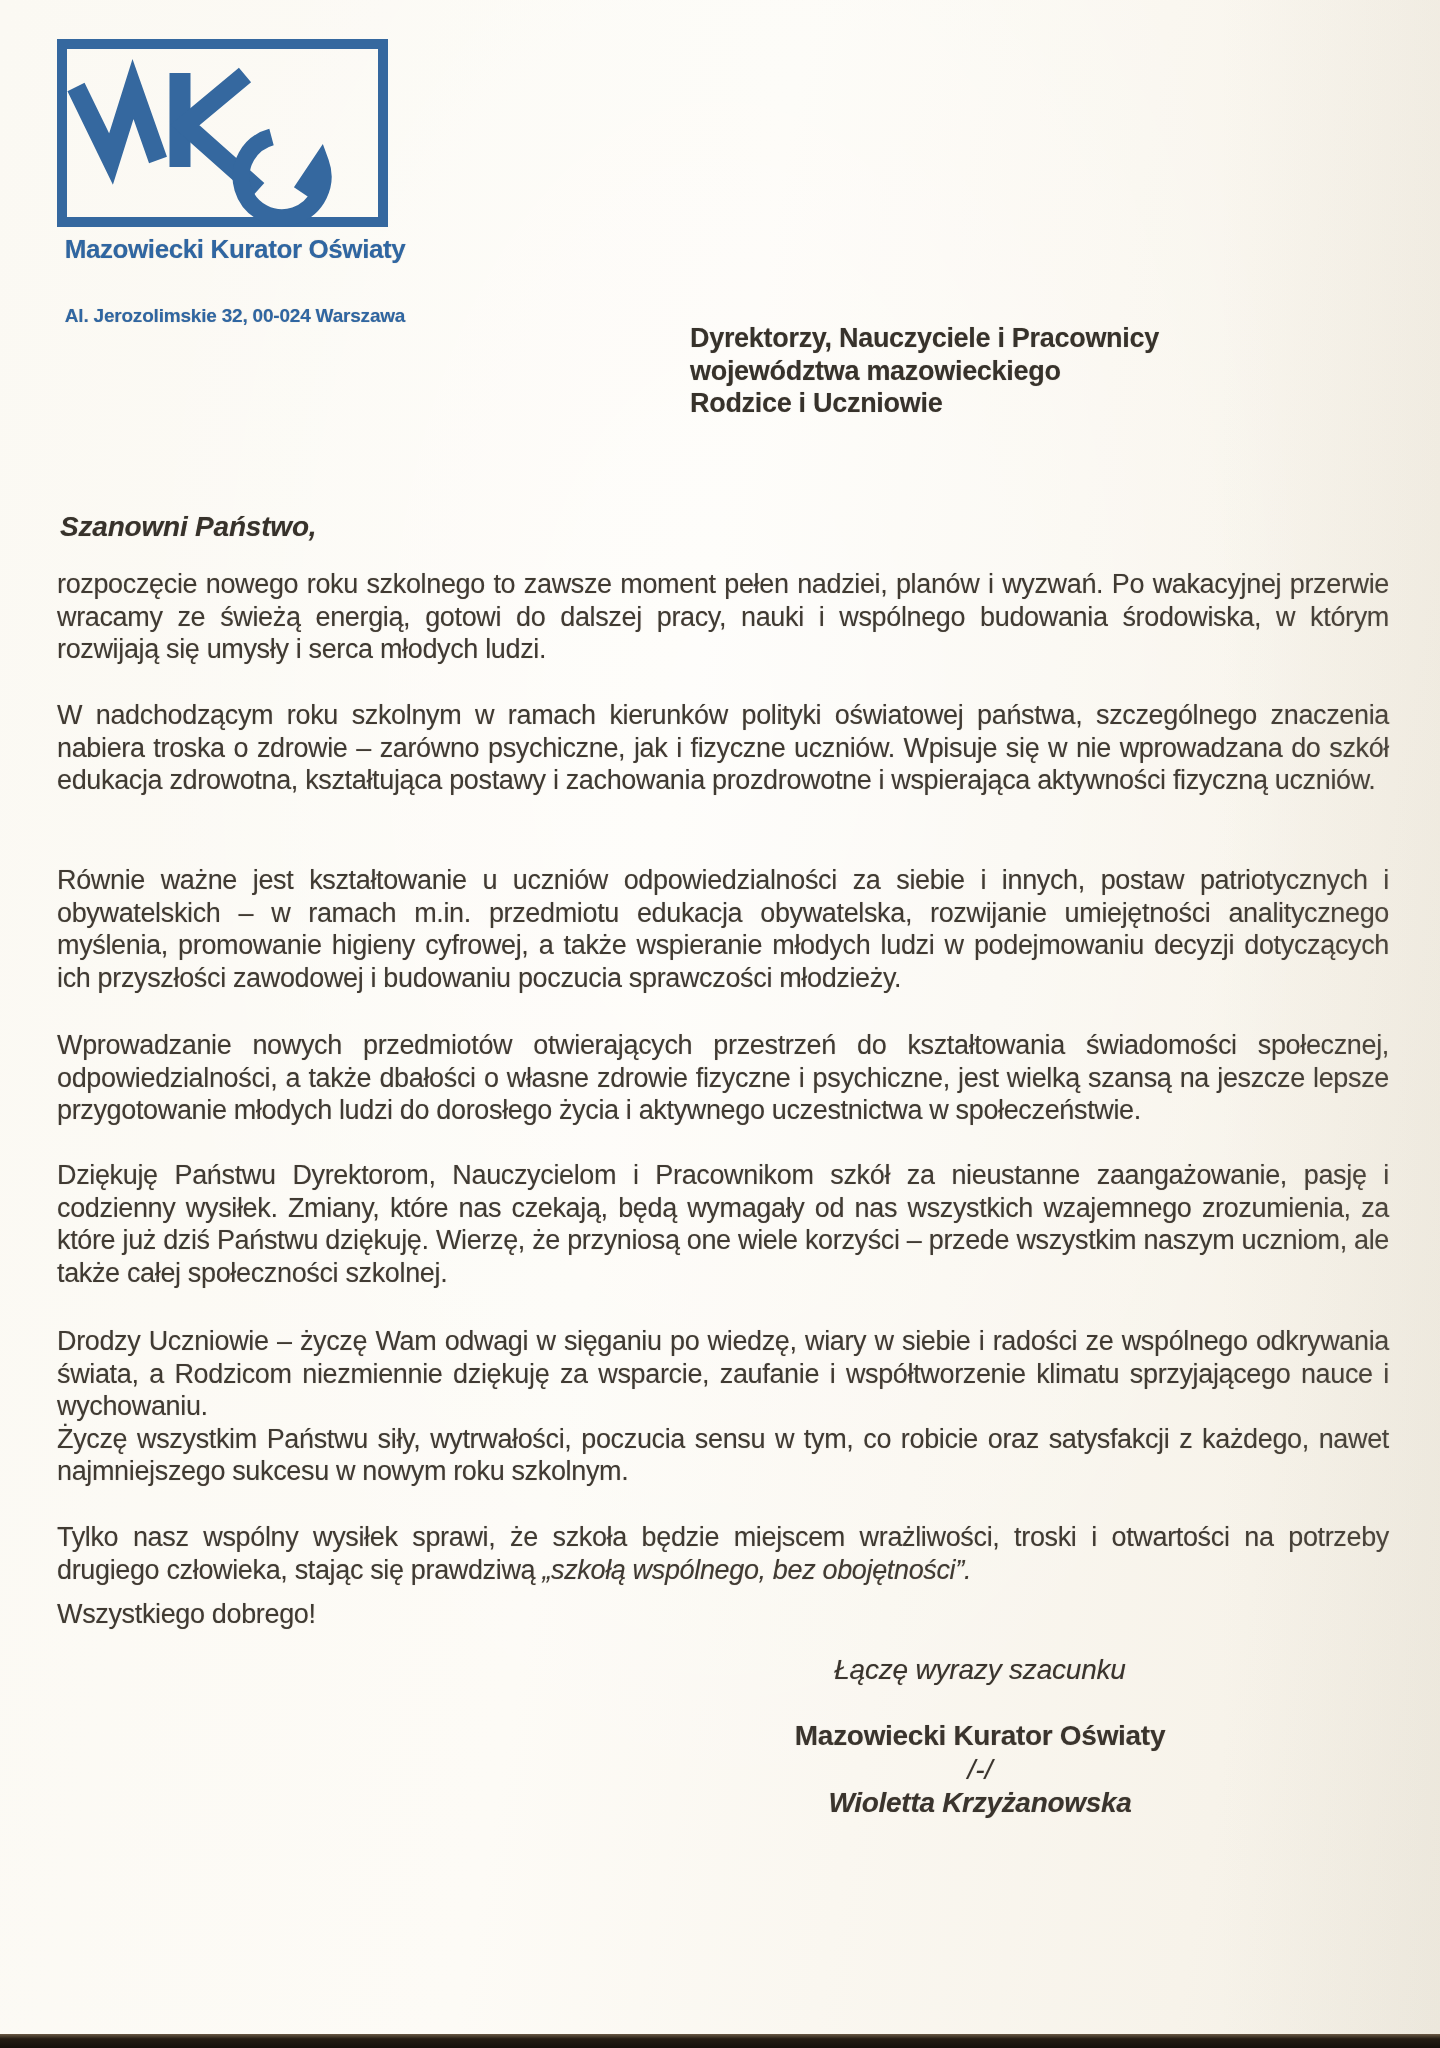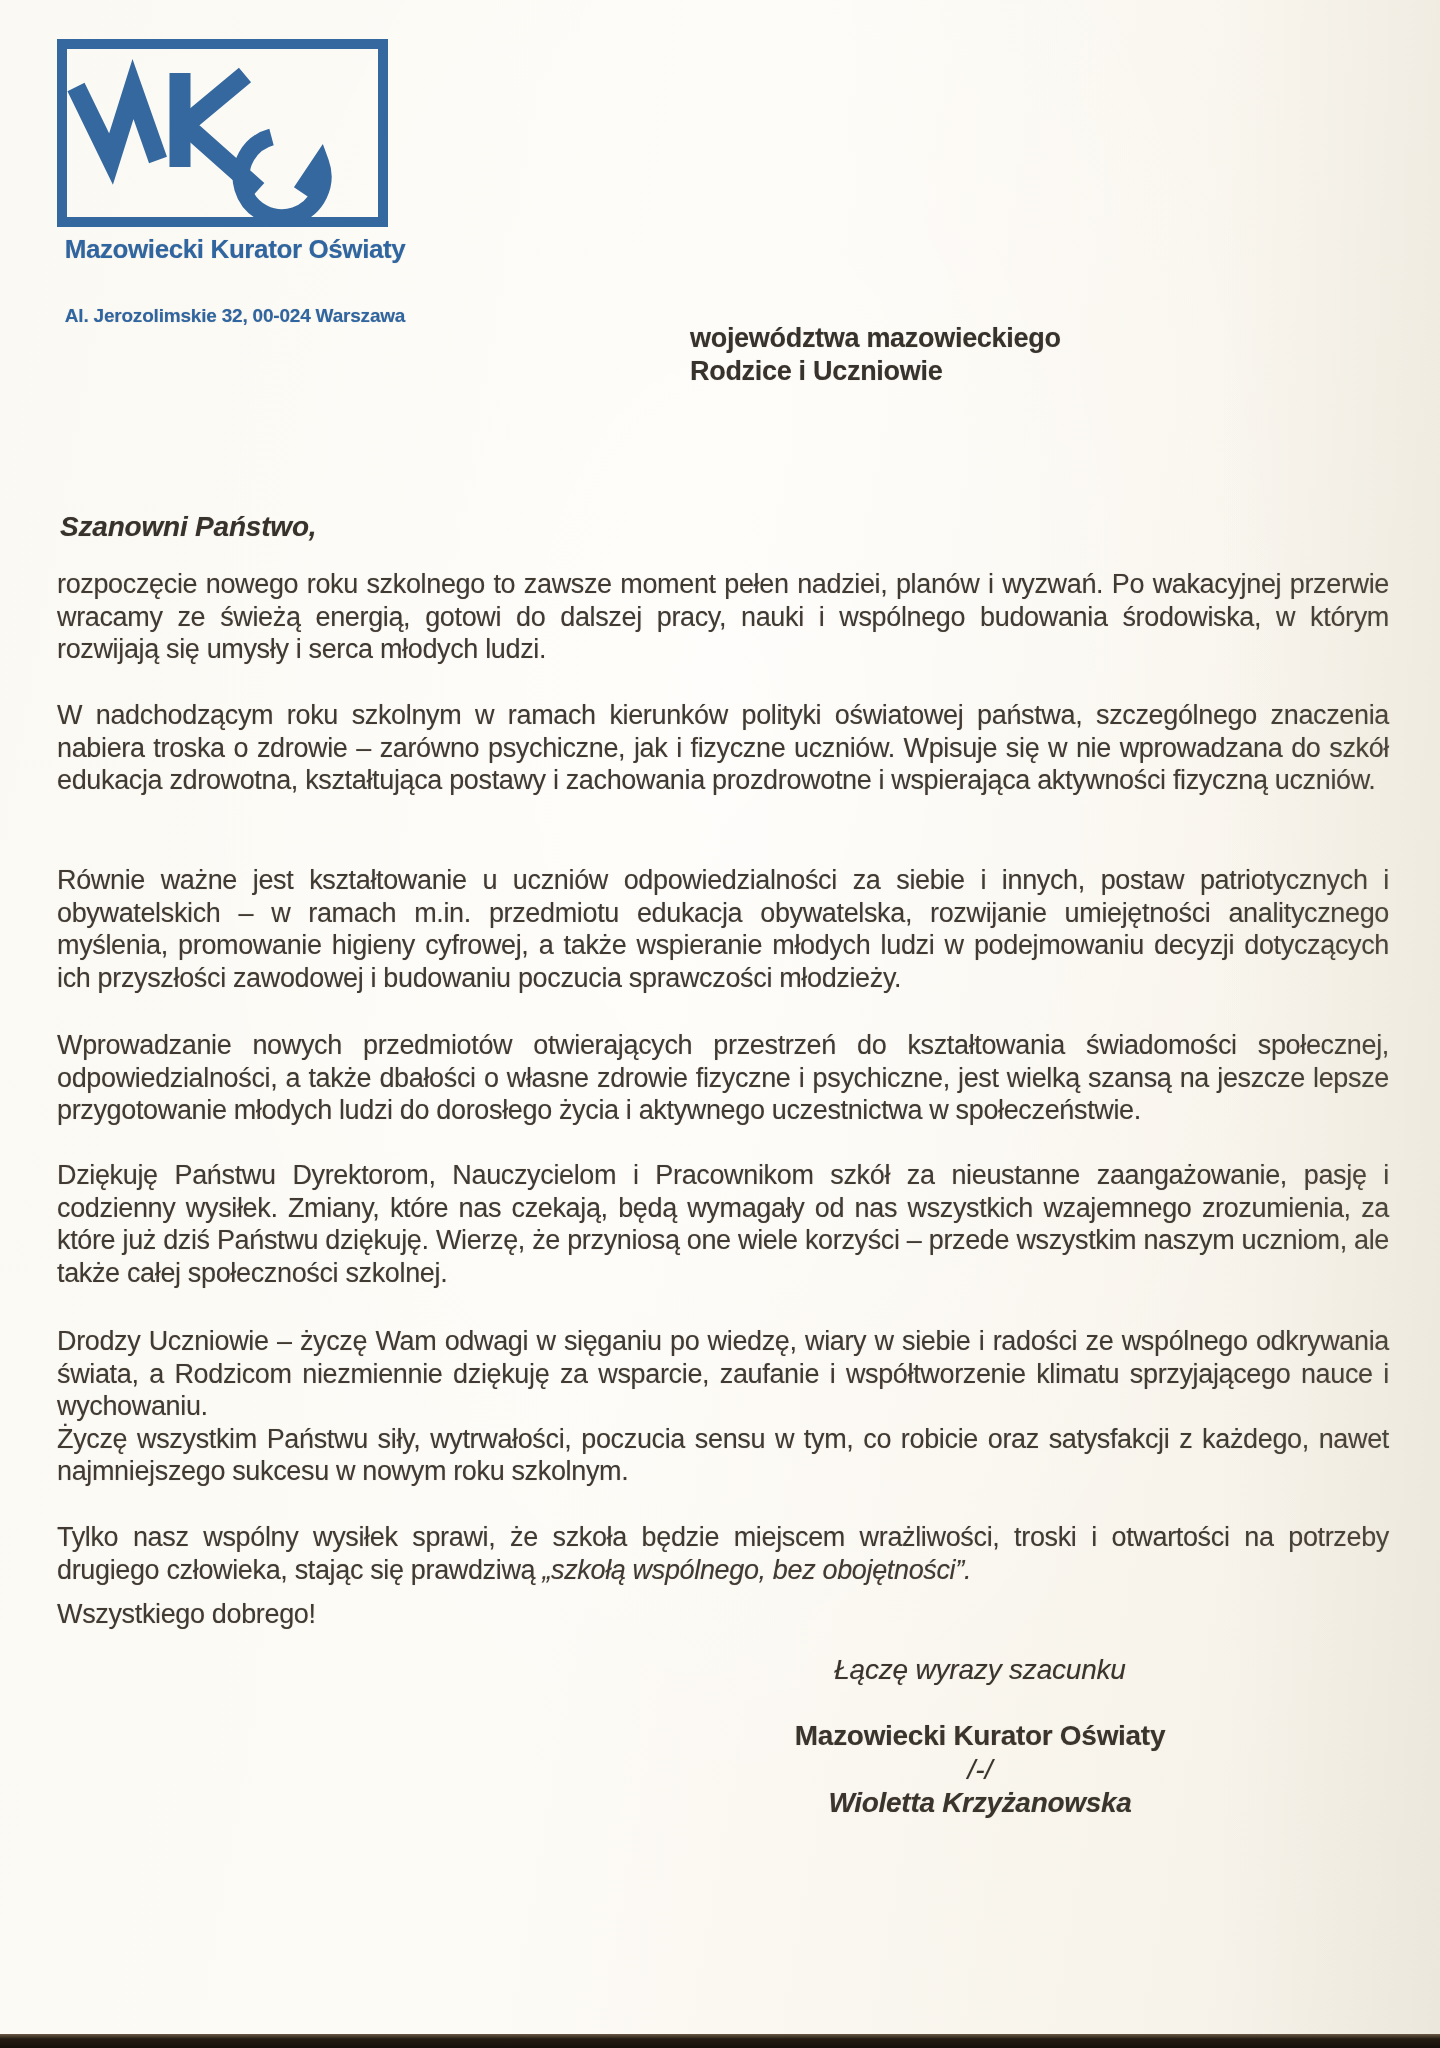--- a/index.html
+++ b/index.html
@@ -84,20 +84,21 @@
       <line x1="123" y1="34" x2="123" y2="128" stroke="#35689f" stroke-width="21"></line>
       <polyline points="188,36 128,86 201,151" fill="none" stroke="#35689f" stroke-width="19" stroke-linecap="butt" stroke-linejoin="miter"></polyline>
 
       <path d="M 214.5 98 A 41 41 0 1 0 263.6 123.6 L 244 153" fill="none" stroke="#35689f" stroke-width="17" stroke-linecap="butt"></path>
     </svg>
     <div class="org-name soft">Mazowiecki Kurator Oświaty</div>
     <div class="org-address soft">Al. Jerozolimskie 32, 00-024  Warszawa</div>
   </div>
 
   <div class="recipients soft">
+    <div>Dyrektorzy, Nauczyciele i Pracownicy</div>
     <div>województwa mazowieckiego</div>
     <div>Rodzice i Uczniowie</div>
   </div>
 
   <div class="salutation soft">Szanowni Państwo,</div>
 
   <div class="para soft" id="p1">rozpoczęcie nowego roku szkolnego to zawsze moment pełen nadziei, planów i wyzwań. Po wakacyjnej przerwie wracamy ze świeżą energią, gotowi do dalszej pracy, nauki i wspólnego budowania środowiska, w którym rozwijają się umysły i serca młodych ludzi.</div>
 
   <div class="para soft" id="p2">W nadchodzącym roku szkolnym w ramach kierunków polityki oświatowej państwa, szczególnego znaczenia nabiera troska o zdrowie – zarówno psychiczne, jak i fizyczne uczniów. Wpisuje się w nie wprowadzana do szkół edukacja zdrowotna, kształtująca postawy i zachowania prozdrowotne i wspierająca aktywności fizyczną uczniów.</div>
 

